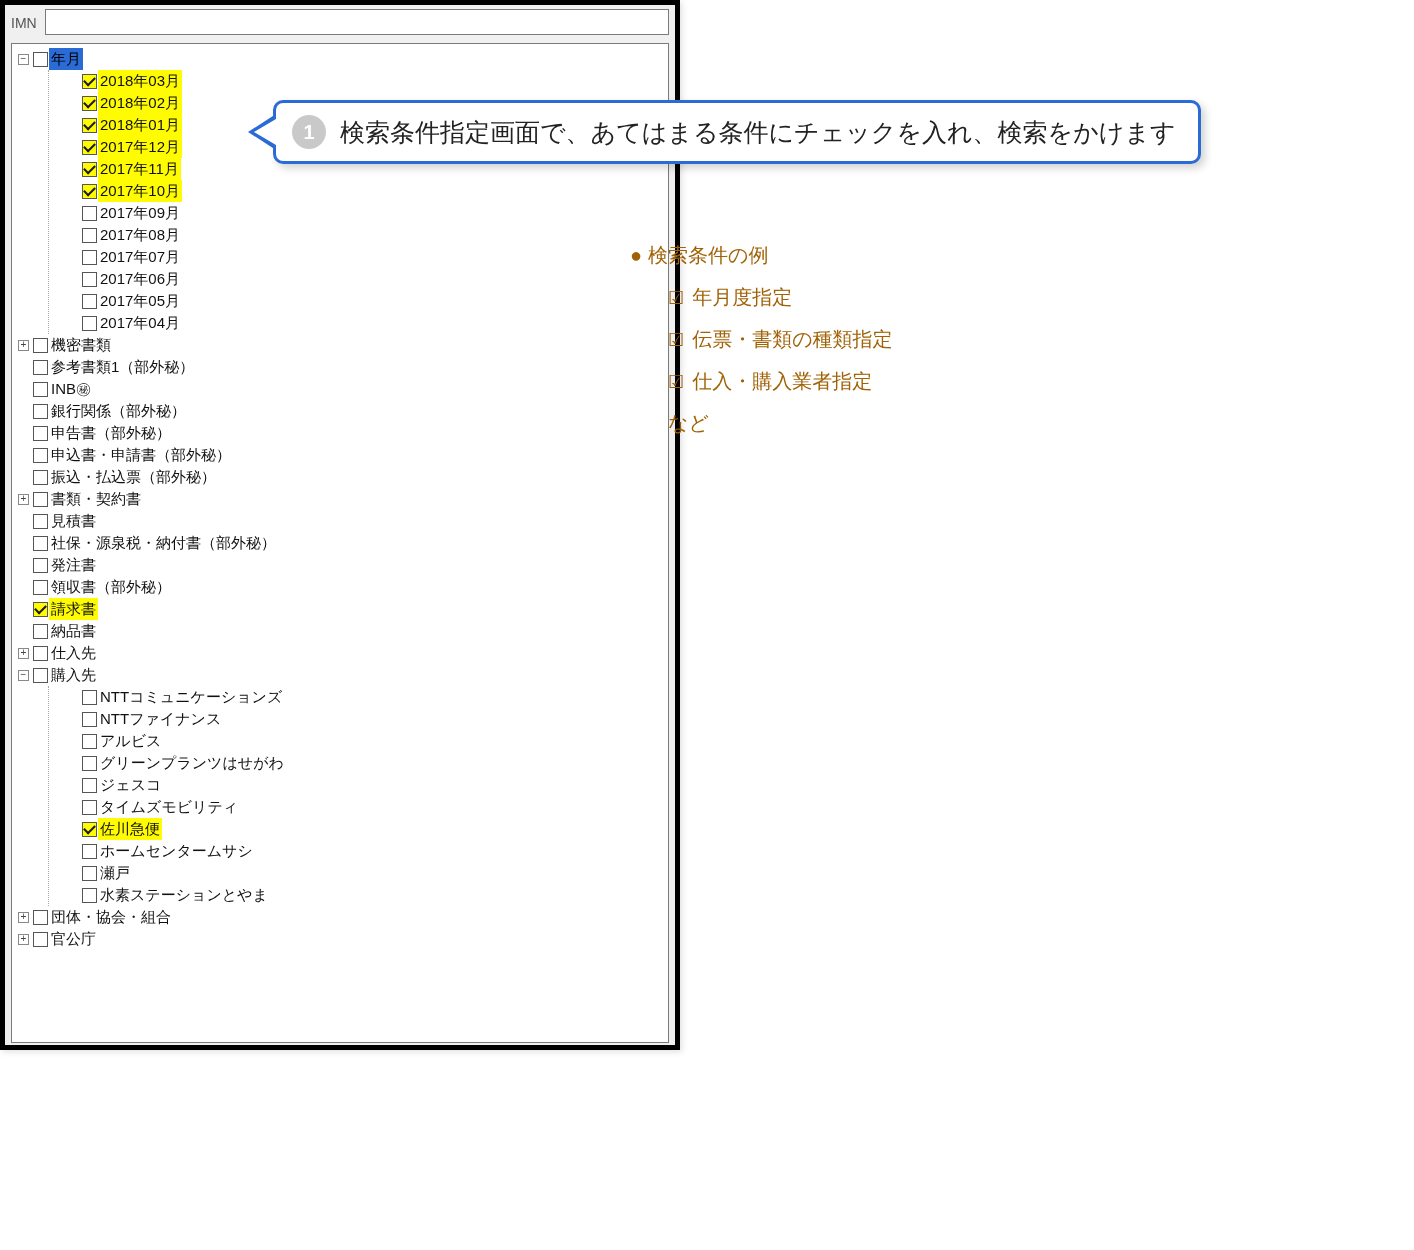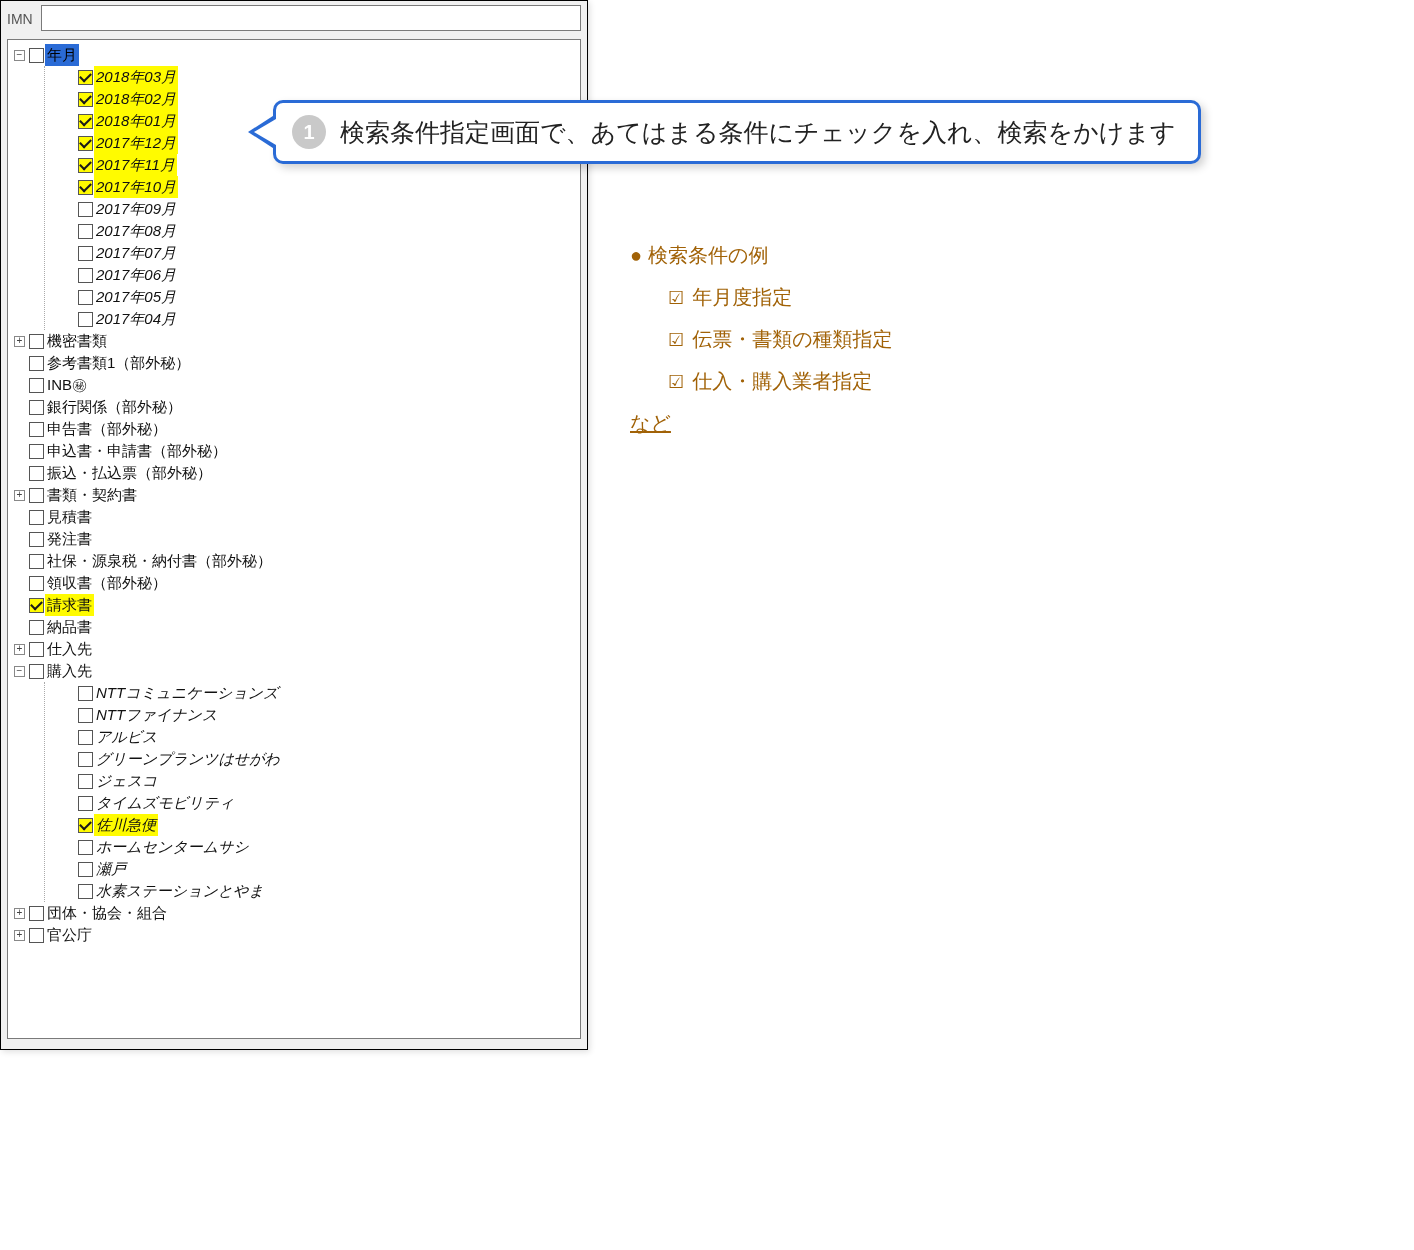--- a/index.html
+++ b/index.html
@@ -7,24 +7,24 @@
       font-family: "MS PGothic", "Meiryo", sans-serif;
       font-size: 15px;
       background: #fff;
       width: 1414px;
       height: 1250px;
       position: relative;
     }
     .app-panel {
       position: absolute;
       top: 0; left: 0;
-      width: 588px;
+      width: 680px;
       height: 1050px;
       background: #f0f0f0;
-      border: 1px solid #000000;
+      border: 5px solid #000000;
       box-shadow: 2px 2px 6px rgba(0,0,0,0.12);
     }
     .top-row {
       display: flex;
       align-items: center;
       padding: 4px 6px 8px 6px;
     }
     .top-label {
       color: #555;
       font-size: 14px;
@@ -103,21 +103,20 @@
     }
     .tlabel.sel {
       background: #2a6bd6;
       color: #000000;
     }
     .hl { background: #fffb00; }
     .children-conn {
       margin-left: 30px;
       padding-left: 18px;
       border-left: 1px dotted #aaa;
-      font-style: italic;
     }
     
     .callout {
       position: absolute;
       top: 100px;
       left: 248px;
       display: flex;
       align-items: center;
     }
     .callout-arrow {
@@ -183,21 +182,21 @@
     .info ul {
       list-style: none;
       margin-left: 38px;
     }
     .info-check::before {
       content: "☑";
       margin-right: 8px;
       font-size: 18px;
     }
     .info-etc {
-      text-decoration: underline;
+      margin-left: 38px;
     }
   </style>
 </head>
 <body>
 
 <div class="app-panel">
   <div class="top-row">
     <span class="top-label">IMN</span>
     <input class="top-input" type="text" value="" style="">
   </div>
@@ -359,28 +358,28 @@
           <div class="tnode-row">
             <span class="expander-spacer"></span>
             <span class="cbox"></span>
             <span class="tlabel">見積書</span>
           </div>
         </div>
         <div class="tnode">
           <div class="tnode-row">
             <span class="expander-spacer"></span>
             <span class="cbox"></span>
+            <span class="tlabel">社保・源泉税・納付書（部外秘）</span>
+          </div>
+        </div>
+        <div class="tnode">
+          <div class="tnode-row">
+            <span class="expander-spacer"></span>
+            <span class="cbox"></span>
             <span class="tlabel">発注書</span>
-          </div>
-        </div>
-        <div class="tnode">
-          <div class="tnode-row">
-            <span class="expander-spacer"></span>
-            <span class="cbox"></span>
-            <span class="tlabel">社保・源泉税・納付書（部外秘）</span>
           </div>
         </div>
         <div class="tnode">
           <div class="tnode-row">
             <span class="expander-spacer"></span>
             <span class="cbox"></span>
             <span class="tlabel">領収書（部外秘）</span>
           </div>
         </div>
         <div class="tnode">

